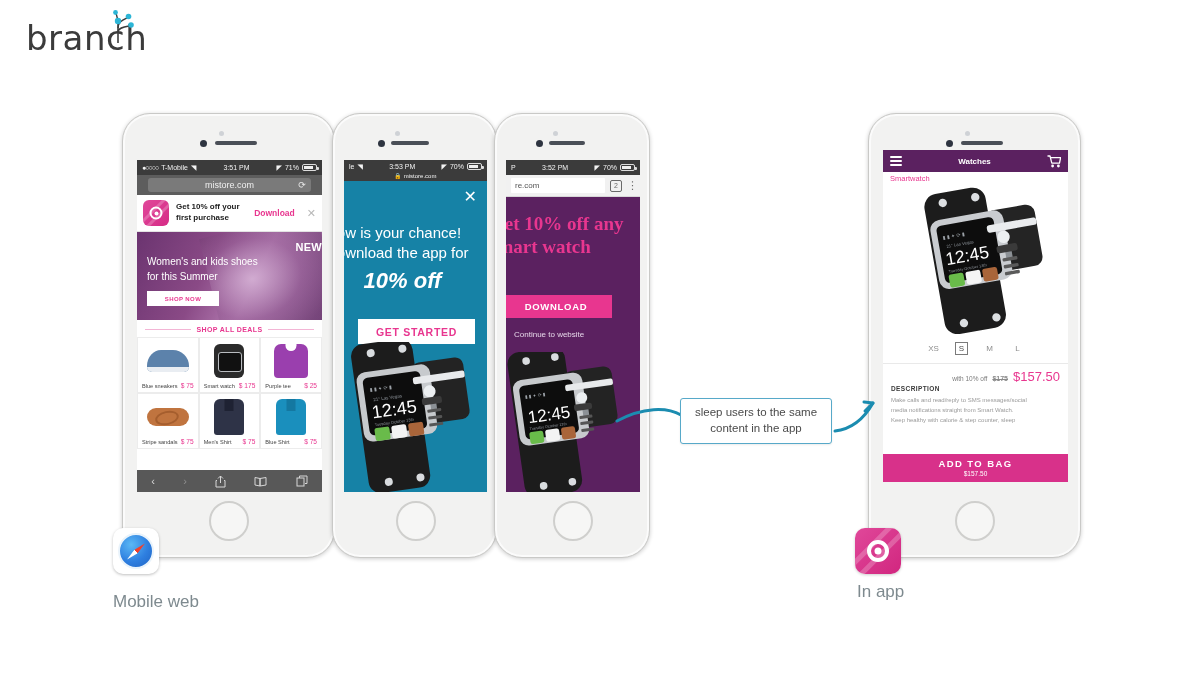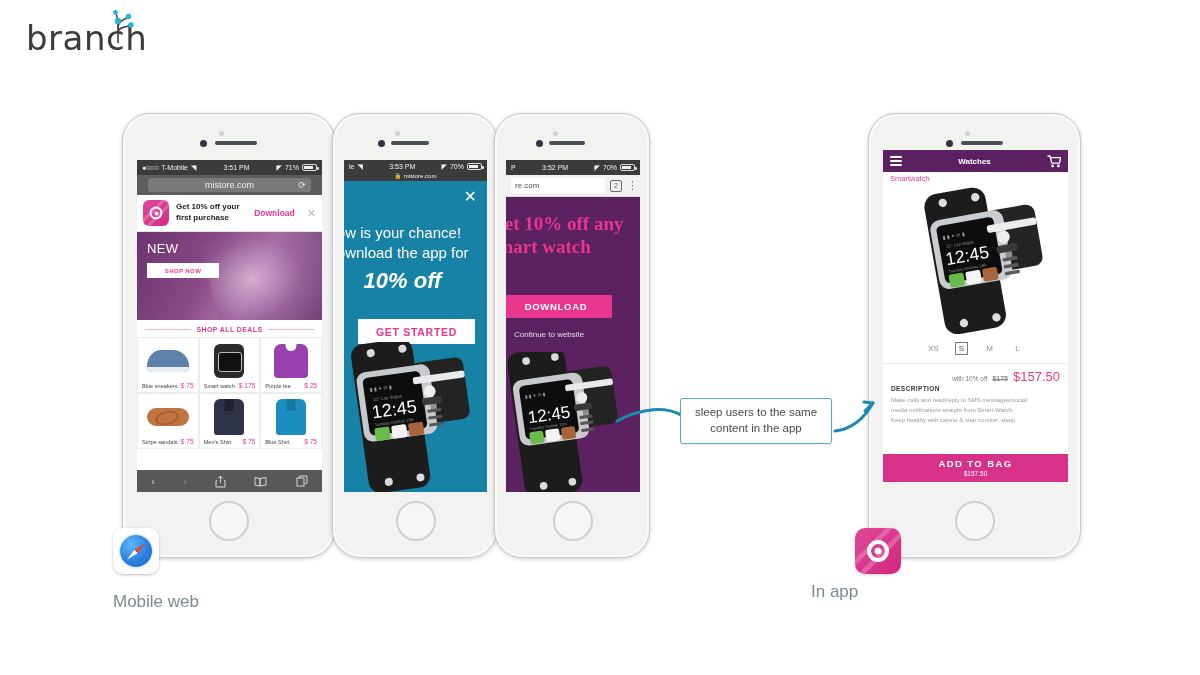--- a/index.html
+++ b/index.html
@@ -95,21 +95,21 @@
   .hero {
     height: 88px; position: relative; overflow: hidden;
     background: linear-gradient(115deg,#6b3470 0%,#8a4a86 38%,#b27ab0 62%,#7d4b83 100%);
   }
   .hero::after {
     content:''; position: absolute; right: -5%; top: -10%; width: 65%; height: 130%;
     background: radial-gradient(ellipse at 35% 45%, rgba(215,180,215,.85) 0%, rgba(150,95,150,.45) 45%, rgba(90,45,90,.25) 75%);
     transform: rotate(-14deg);
   }
   .hero-in { position: relative; z-index: 2; padding: 9px 0 0 10px; color: #fff; }
-  .hero-new { font-size: 13px; font-weight: normal; letter-spacing: .3px; }
+  .hero-new { font-size: 11px; font-weight: bold; letter-spacing: .3px; text-align: right; }
   .hero-h { font-size: 10px; line-height: 1.45; margin-top: 2px; max-width: 120px; }
   .hero-btn {
     margin-top: 7px; width: 72px; height: 15px; background: #fff;
     display: flex; align-items: center; justify-content: center;
     color: #e8368f; font-size: 6px; font-weight: bold; letter-spacing: .4px;
   }
 
   
   .deals-hd {
     display: flex; align-items: center; gap: 5px; padding: 6px 8px 4px;
@@ -309,20 +309,21 @@
           <div>Get 10% off your</div>
           <div>first purchase</div>
         </div>
         <div class="banner-dl">Download</div>
         <div class="banner-x">✕</div>
       </div>
 
       <div class="hero">
         <div class="hero-in">
           <div class="hero-new">NEW</div>
+          <div class="hero-h">Women's and kids shoes for this Summer</div>
           <div class="hero-btn">SHOP NOW</div>
         </div>
       </div>
 
       <div class="deals-hd">
         <span class="ln"></span>
         <span>SHOP ALL DEALS</span>
         <span class="ln"></span>
       </div>
 
@@ -635,15 +636,15 @@
   </div>
 
   <div class="foot-icon sf-icon" style="left:113px; top:528px;">
     <span class="sf-glyph"></span>
   </div>
   <div class="foot-label" style="left:113px; top:592px;">Mobile web</div>
 
   <div class="foot-icon app-foot" style="left:855px; top:528px;">
       <i></i>
     </div>
-  <div class="foot-label" style="left:811px; top:582px;">In app</div>
+  <div class="foot-label" style="left:857px; top:582px;">In app</div>
 
 </div>
 
 </body></html>

